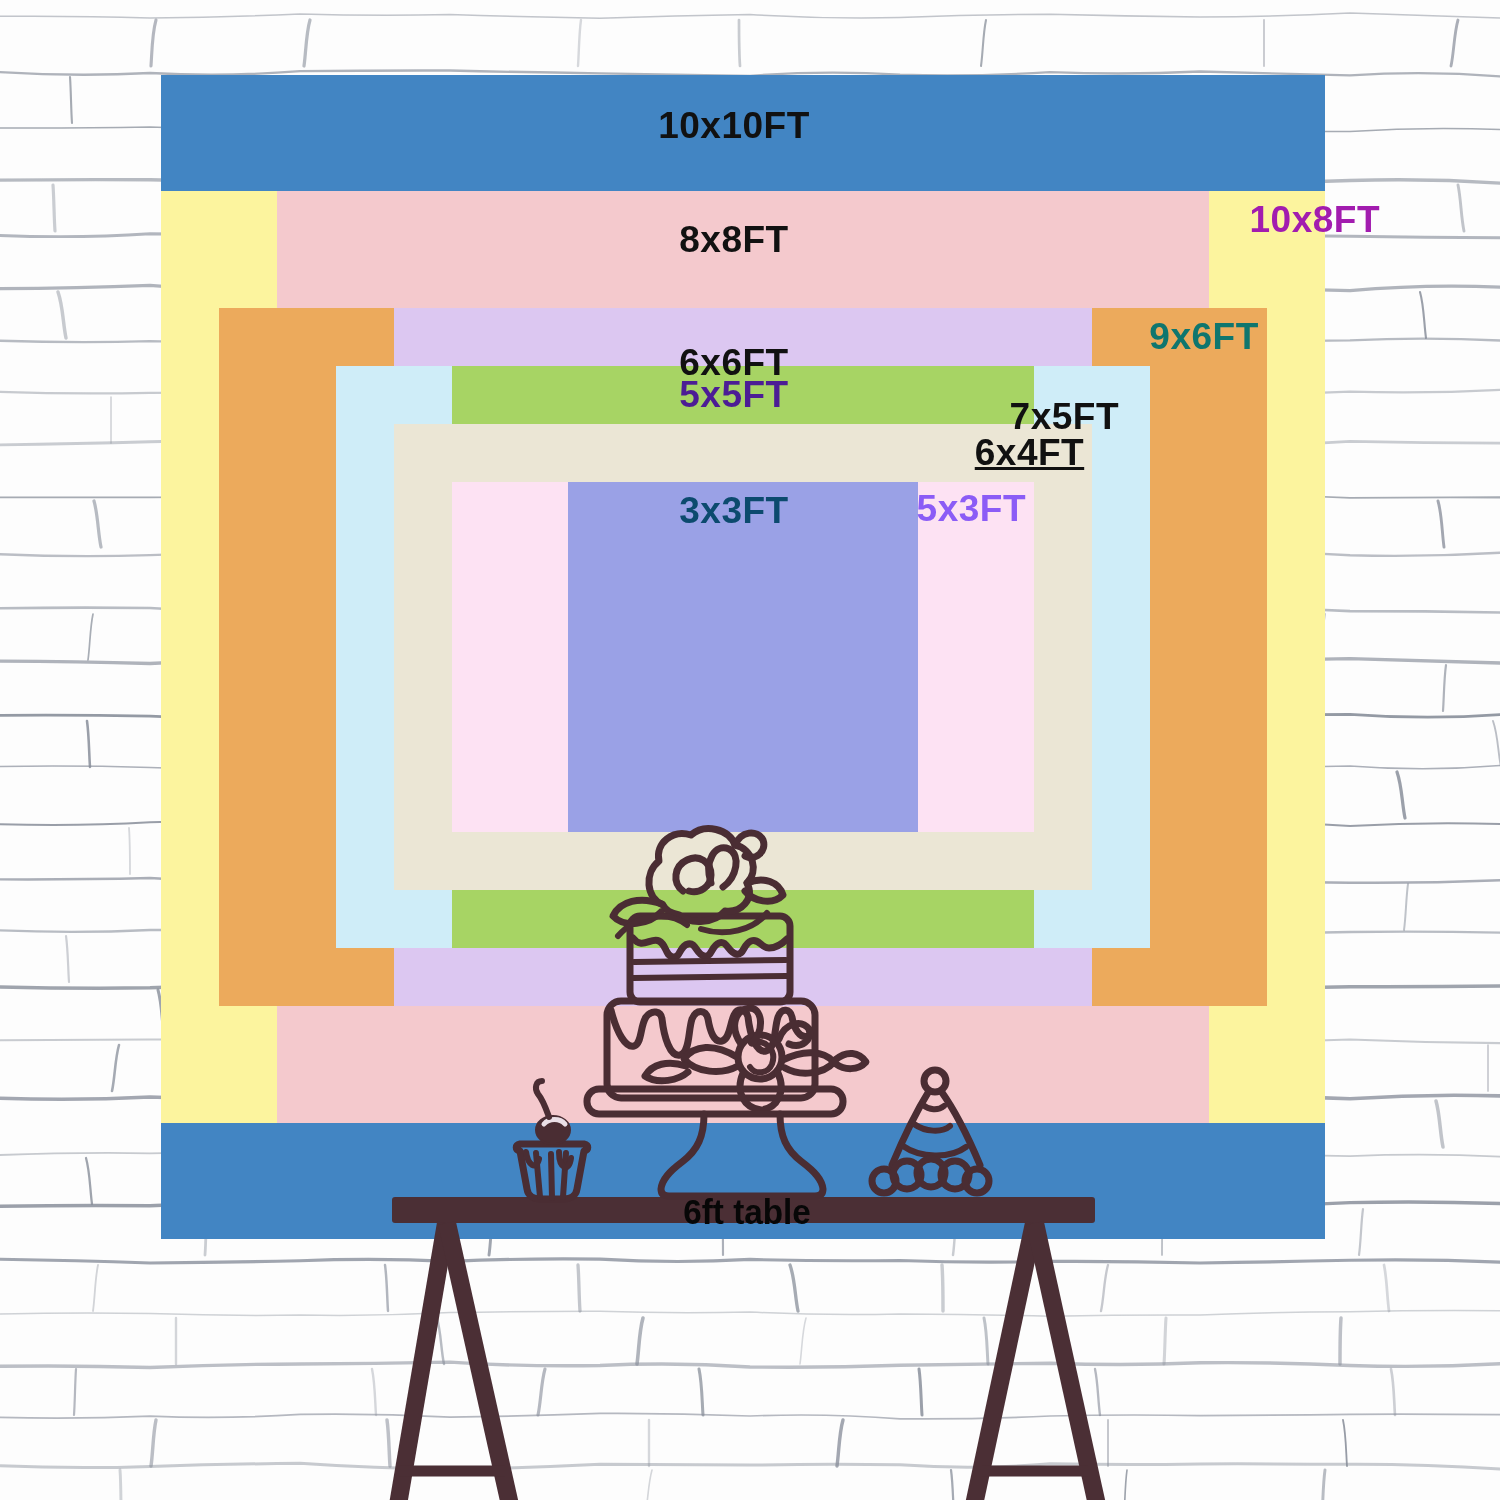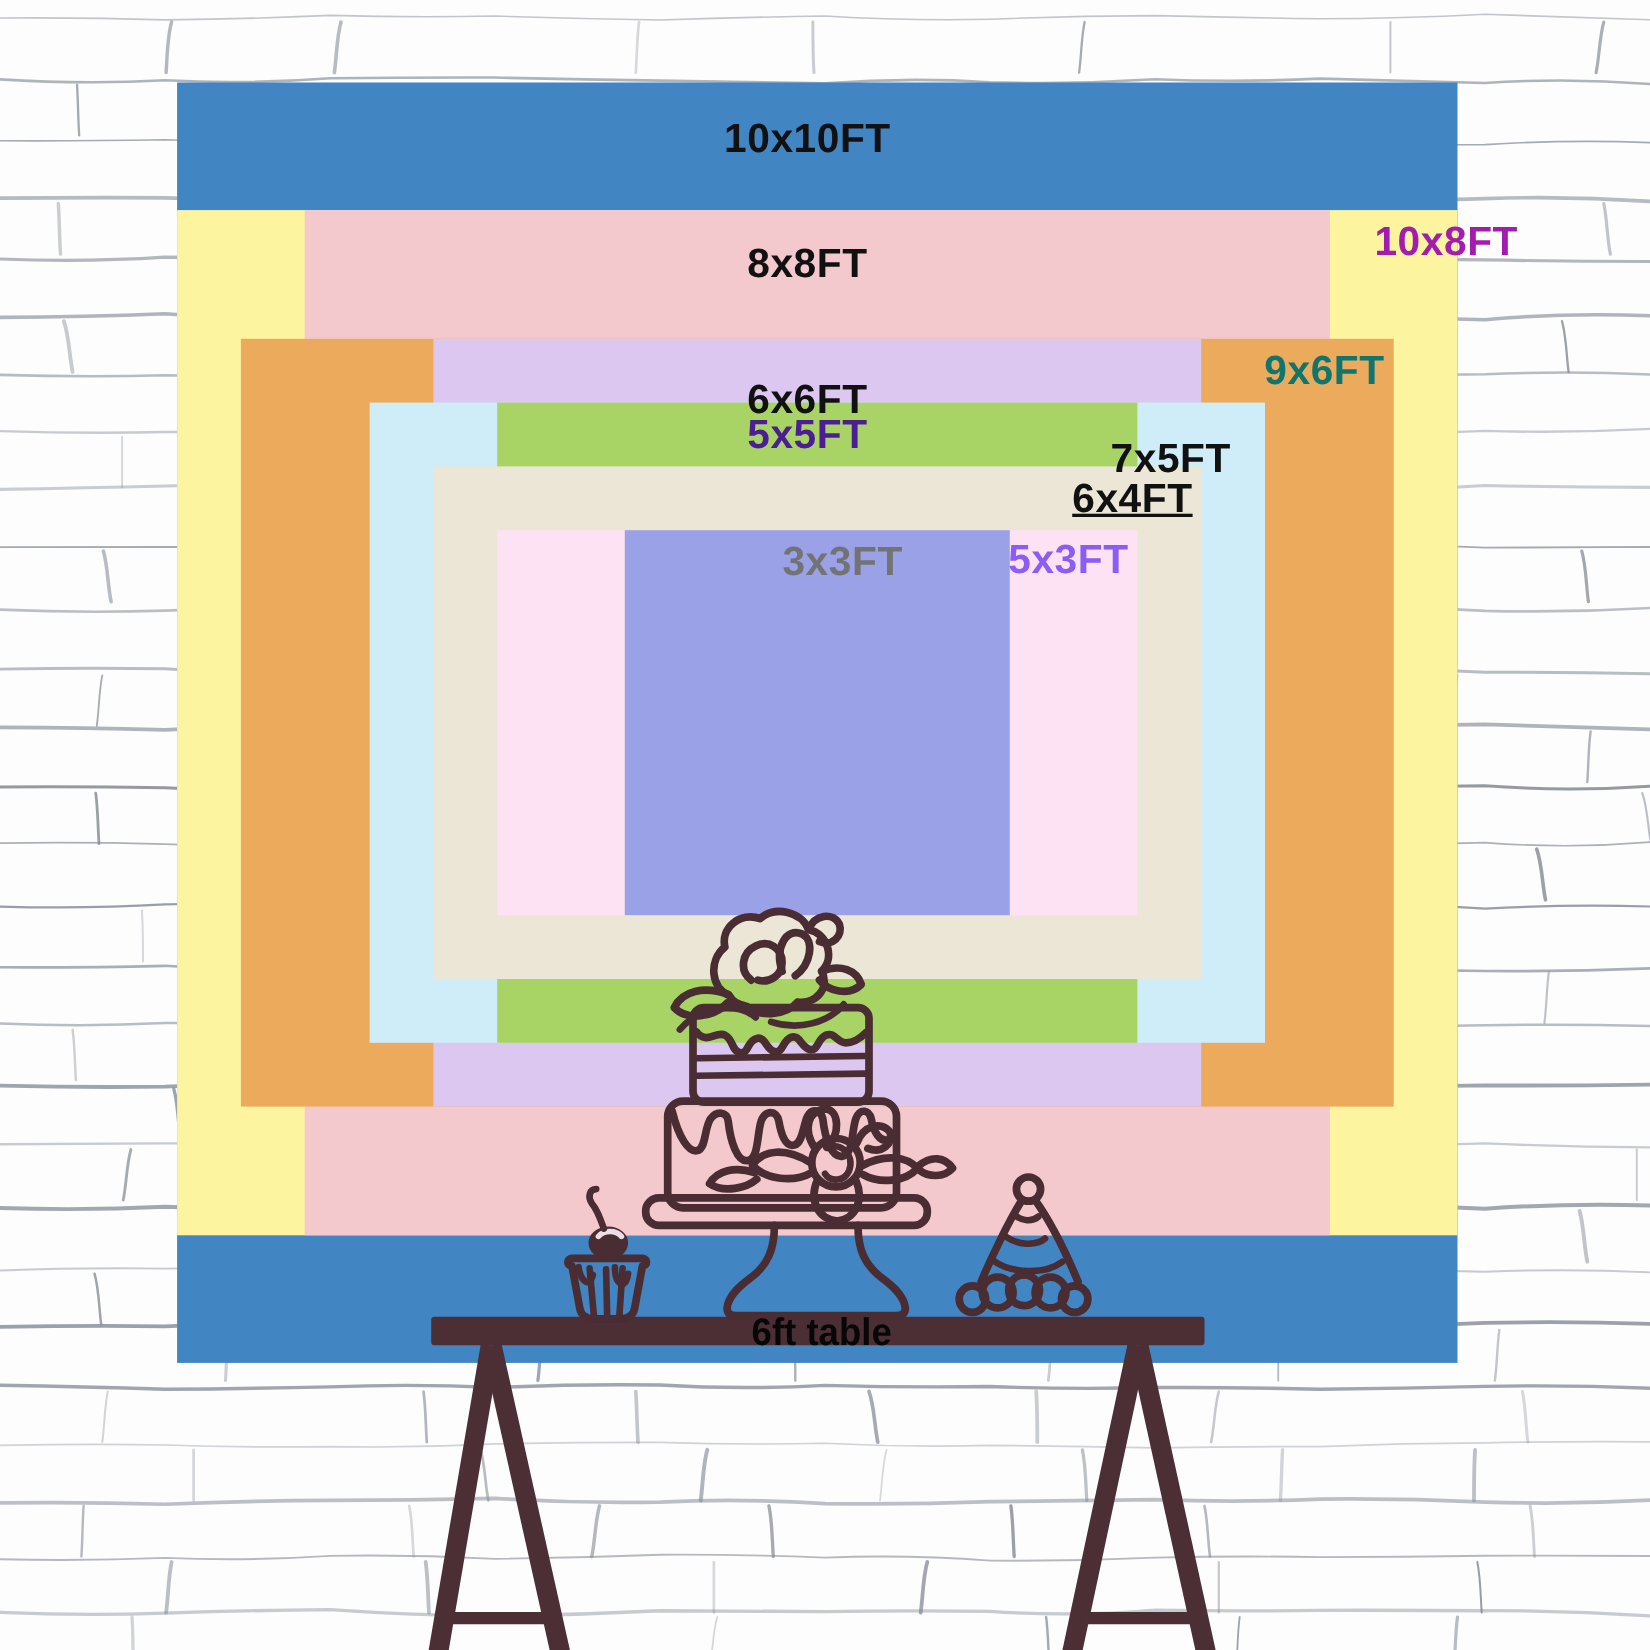--- a/index.html
+++ b/index.html
@@ -259,21 +259,21 @@
       <div class="size-rect" style="left: 568.4px; top: 482.4px; width: 349.2px; height: 349.2px; background: rgb(154, 161, 230);"></div>
       <div class="size-label" style="color: rgb(17, 17, 17); left: 734px; transform: translateX(-50%); top: 106px;">10x10FT</div>
       <div class="size-label" style="color: #a21caf; left: 1380px; transform: translateX(-100%); top: 200.4px;">10x8FT</div>
       <div class="size-label" style="color: rgb(17, 17, 17); left: 734px; transform: translateX(-50%); top: 200.4px; margin-top: 20px;">8x8FT</div>
       <div class="size-label" style="color: #0f766e; left: 1258.8px; transform: translateX(-100%); top: 316.8px;">9x6FT</div>
       <div class="size-label" style="color: rgb(17, 17, 17); left: 734px; transform: translateX(-50%); top: 316.8px; margin-top: 26px;">6x6FT</div>
       <div class="size-label" style="color: rgb(17, 17, 17); left: 1119px; transform: translateX(-100%); top: 375px; margin-top: 22px;">7x5FT</div>
       <div class="size-label" style="color: #4c1d95; left: 734px; transform: translateX(-50%); top: 375px;">5x5FT</div>
       <div class="size-label" style="color: rgb(17, 17, 17); left: 1084.2px; transform: translateX(-100%); top: 433.2px; text-decoration: underline;">6x4FT</div>
       <div class="size-label" style="color: #8b5cf6; left: 1026px; transform: translateX(-100%); top: 489px;">5x3FT</div>
-      <div class="size-label" style="color: #737373; left: 766px; transform: translateX(-50%); top: 491.4px;">3x3FT</div>
+      <div class="size-label" style="color: #0c4a6e; left: 734px; transform: translateX(-50%); top: 491.4px;">3x3FT</div>
     </div>
 
   <svg id="lineart" viewBox="0 0 1500 1500">
 
     <g id="table-g">
       <rect x="392" y="1197" width="703" height="26" rx="3"></rect>
       <path class="leg" d="M446,1223 L398,1505"></path>
       <path class="leg" d="M447,1223 L510,1505"></path>
       <path class="bar" d="M399,1471 L505,1471"></path>
       <path class="leg" d="M1034,1223 L974,1505"></path>

